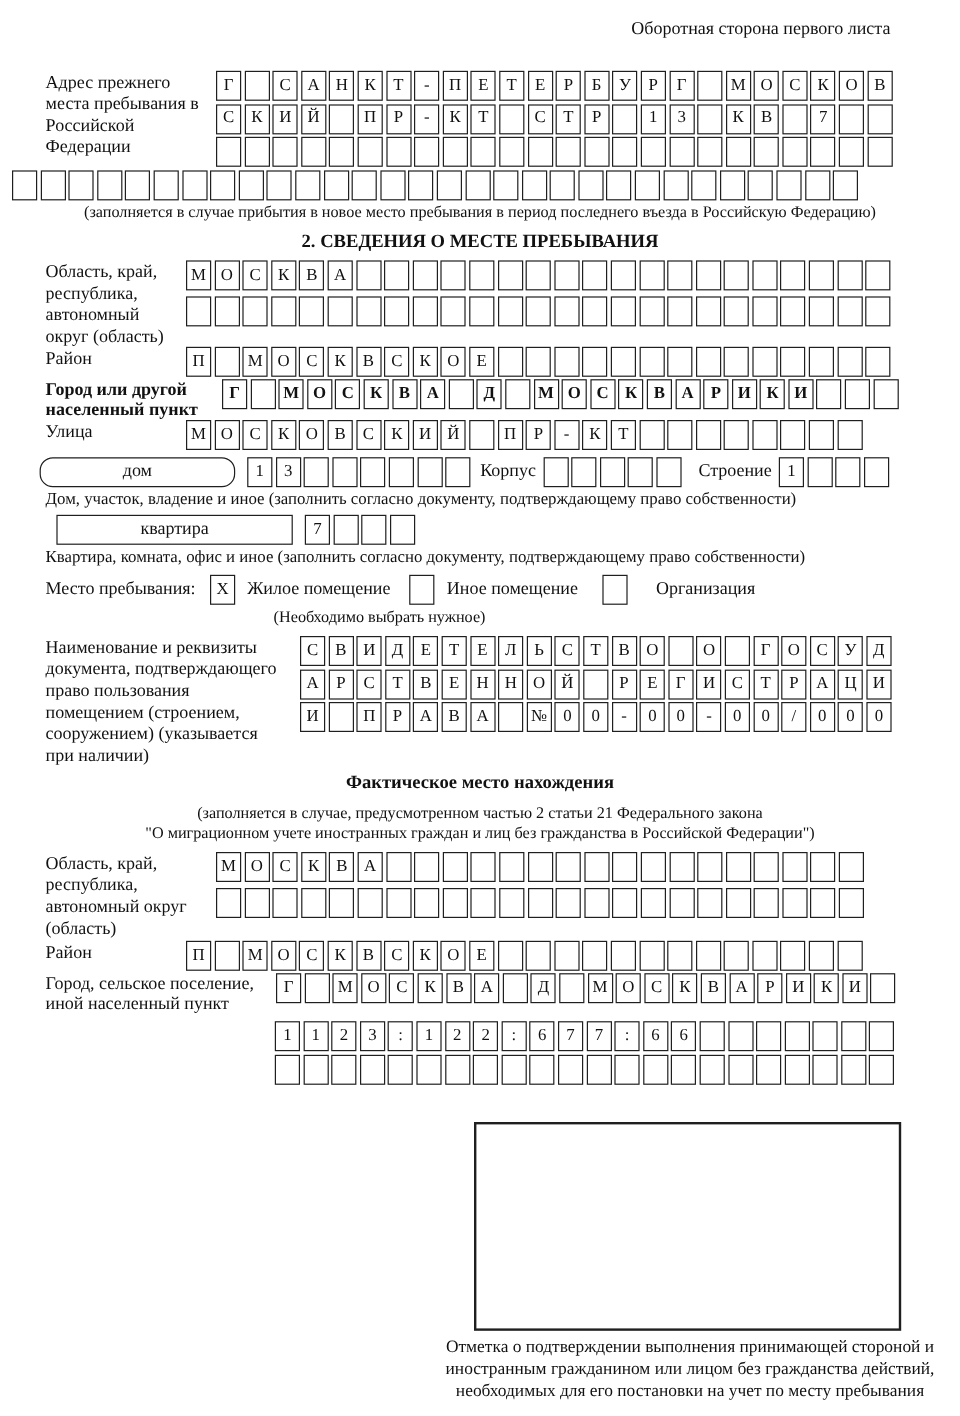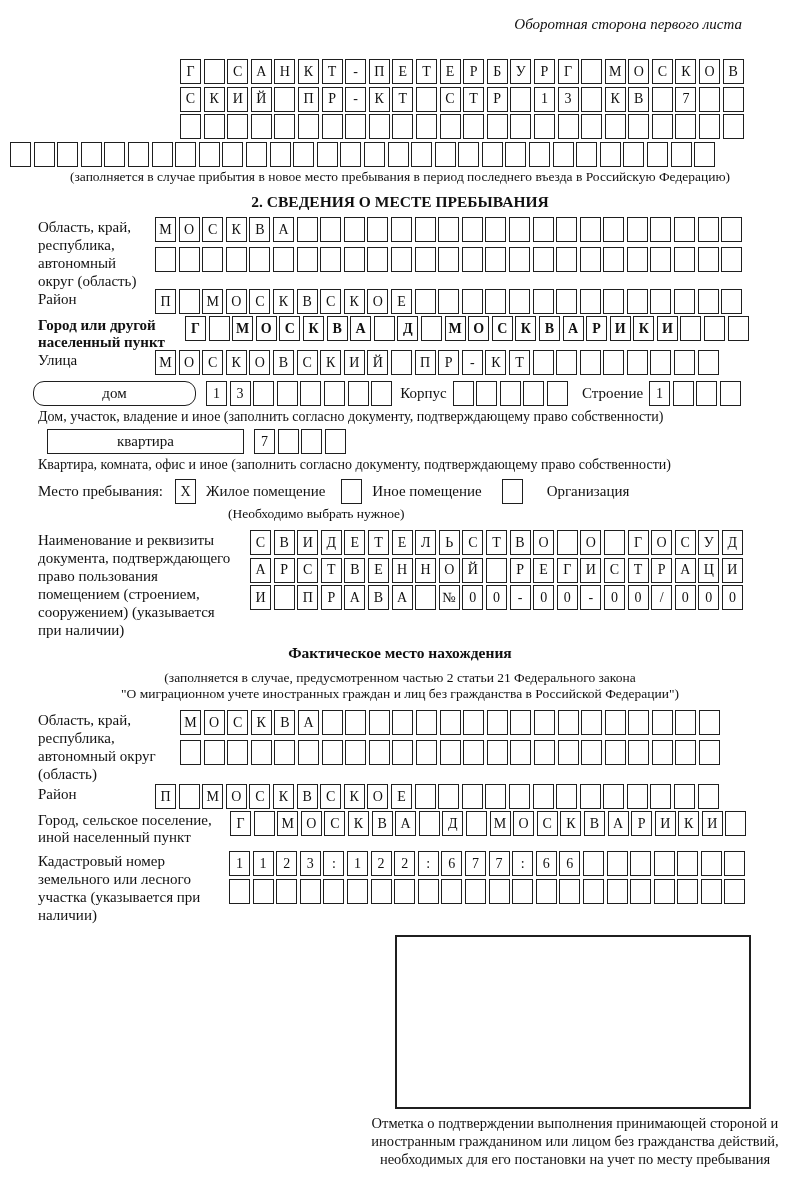--- a/index.html
+++ b/index.html
@@ -1,21 +1,21 @@
 <!DOCTYPE html>
 <html><head>
 <meta charset="utf-8">
 <style>
   html,body{margin:0;padding:0;background:#fff;}
   body{
     width:800px;height:1180px;position:relative;overflow:hidden;
     font-family:"Liberation Serif","DejaVu Serif",serif;
     color:#111;font-size:15px;
   }
-  .hdr{ text-align:right; padding:16px 58px 0 16px; font-size:15px;font-style:italic; }
+  .hdr{ text-align:right; padding:16px 58px 0 16px; font-size:15px; }
   .group{ position:relative; }
   .flabel{ position:absolute; left:38px; top:1px; line-height:18px; font-size:15px; }
   .cells{ display:flex; gap:2.6px; margin-bottom:2.5px; }
   .cell{
     box-sizing:border-box; flex:0 0 21px; width:21px; height:25px;
     border:1.6px solid #1f1f1f; display:flex; align-items:center; justify-content:center;
     font-size:14px; line-height:1; background:#fff;
   }
   .labelbox{
     box-sizing:border-box; border:1.6px solid #1f1f1f; height:25px;
@@ -35,20 +35,21 @@
     border:2px solid #1f1f1f; background:#fff;
   }
   .markcap{ margin-left:365px; width:420px; text-align:center; font-size:14.5px; line-height:18px; margin-top:5px; }
 </style>
 </head>
 <body>
 
 <div class="hdr">Оборотная сторона первого листа</div>
 
 <div class="group" style="margin-top:26px;">
+  <div class="flabel" style="width:128px;">Адрес прежнего места пребывания в Российской Федерации</div>
   <div class="cells ml180">
       <span class="cell">Г</span>
       <span class="cell"></span>
       <span class="cell">С</span>
       <span class="cell">А</span>
       <span class="cell">Н</span>
       <span class="cell">К</span>
       <span class="cell">Т</span>
       <span class="cell">-</span>
       <span class="cell">П</span>
@@ -541,21 +542,20 @@
       <span class="cell">А</span>
       <span class="cell">Р</span>
       <span class="cell">И</span>
       <span class="cell">К</span>
       <span class="cell">И</span>
       <span class="cell"></span>
     </div>
 </div>
 
 <div class="group" style="margin-top:12px; min-height:76px;">
-  <div class="flabel" style="width:175px;">Кадастровый номер земельного или лесного участка (указывается при наличии)</div>
   <div class="cells ml229" style="margin-bottom:3px;">
       <span class="cell">1</span>
       <span class="cell">1</span>
       <span class="cell">2</span>
       <span class="cell">3</span>
       <span class="cell">:</span>
       <span class="cell">1</span>
       <span class="cell">2</span>
       <span class="cell">2</span>
       <span class="cell">:</span>

